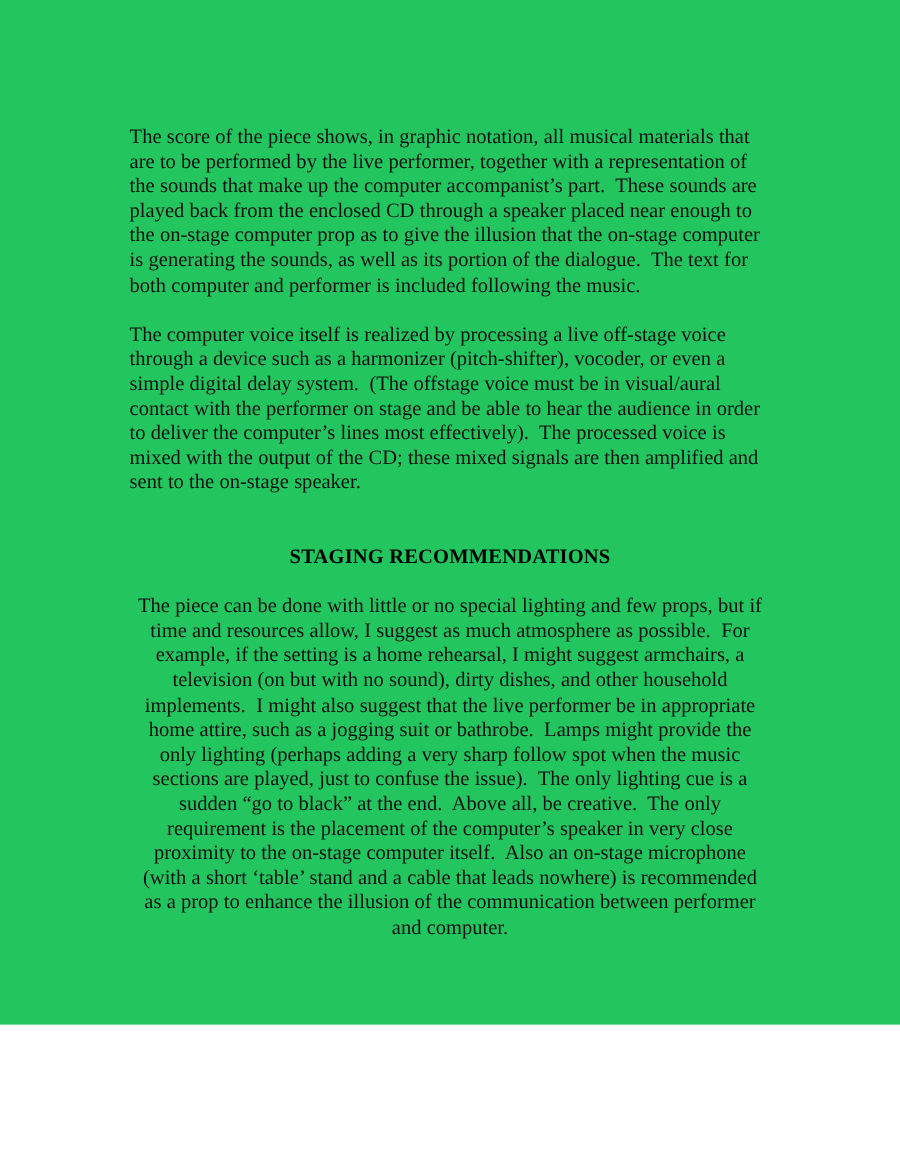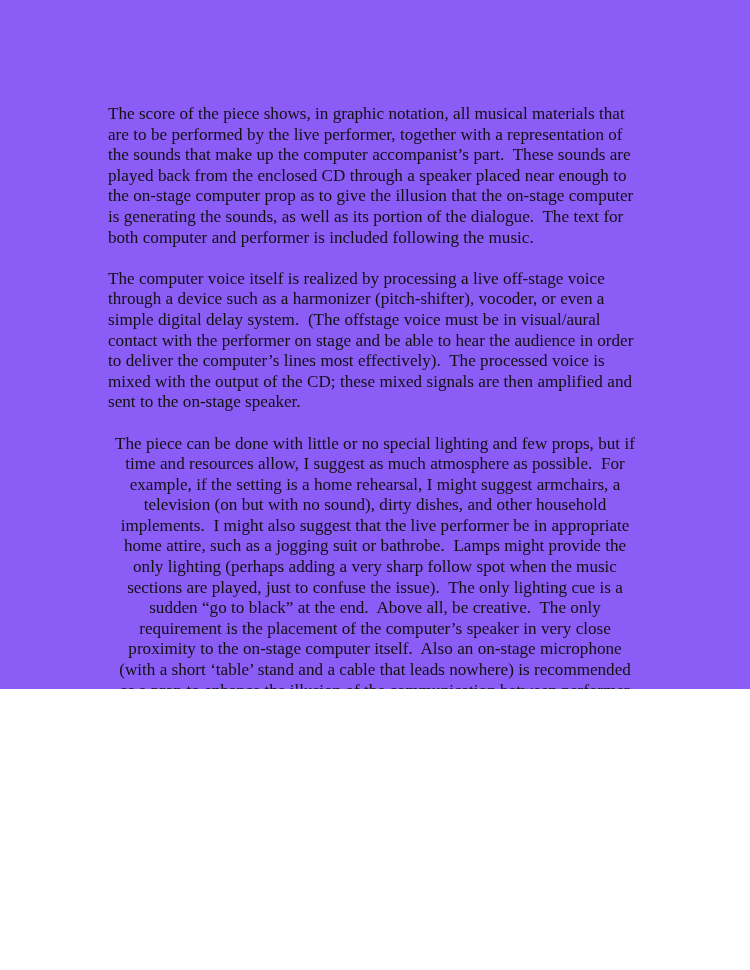--- a/index.html
+++ b/index.html
@@ -8,22 +8,22 @@
     padding: 0;
     background: #ffffff;
   }
   body {
     font-family: "Liberation Serif", "DejaVu Serif", serif;
     color: #000000;
   }
   .page {
     position: relative;
     width: 750px;
-    height: 689px;
-    background: #8b5cf6;
+    height: 854px;
+    background: #22c55e;
     overflow: hidden;
     box-sizing: border-box;
   }
   .doc-body {
     position: absolute;
     left: 108px;
     top: 104px;
     width: 534px;
   }
   .para {
@@ -72,20 +72,21 @@
 both computer and performer is included following the music.</p>
 
     <p class="para">The computer voice itself is realized by processing a live off-stage voice
 through a device such as a harmonizer (pitch-shifter), vocoder, or even a
 simple digital delay system.  (The offstage voice must be in visual/aural
 contact with the performer on stage and be able to hear the audience in order
 to deliver the computer’s lines most effectively).  The processed voice is
 mixed with the output of the CD; these mixed signals are then amplified and
 sent to the on-stage speaker.</p>
 
+    <h2 class="section-heading gap-before-heading">STAGING RECOMMENDATIONS</h2>
 
     <p class="para gap-after-heading">The piece can be done with little or no special lighting and few props, but if
 time and resources allow, I suggest as much atmosphere as possible.  For
 example, if the setting is a home rehearsal, I might suggest armchairs, a
 television (on but with no sound), dirty dishes, and other household
 implements.  I might also suggest that the live performer be in appropriate
 home attire, such as a jogging suit or bathrobe.  Lamps might provide the
 only lighting (perhaps adding a very sharp follow spot when the music
 sections are played, just to confuse the issue).  The only lighting cue is a
 sudden “go to black” at the end.  Above all, be creative.  The only

